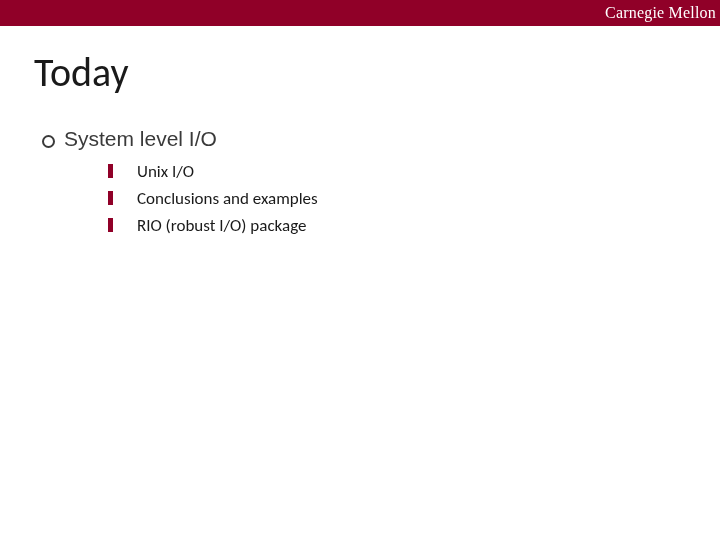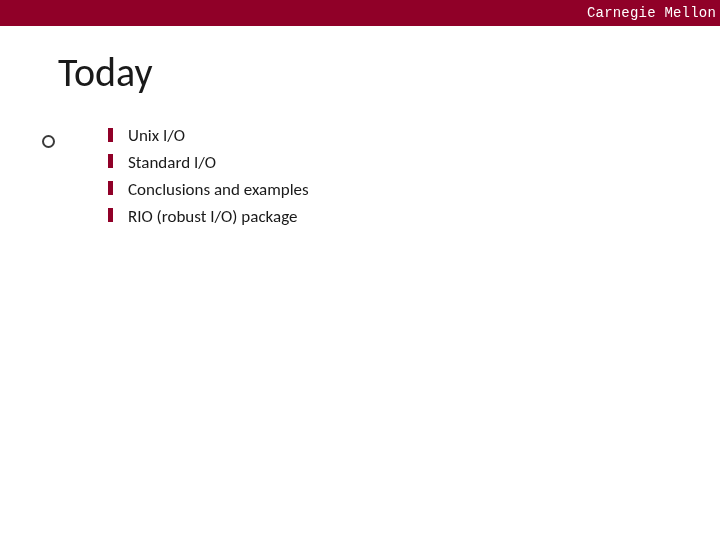--- a/index.html
+++ b/index.html
@@ -13,34 +13,33 @@
     width: 100%;
     height: 26px;
     background: #900028;
     display: flex;
     align-items: center;
     justify-content: flex-end;
     padding-right: 4px;
   }
   .stripe-label {
     color: #ffffff;
-    font-size: 14px;
-    font-family: Liberation Mono, monospace;
+    font-size: 16px;
+    font-family: Liberation Serif, serif;
     letter-spacing: 0.2px;
   }
   .content {
     padding: 22px 34px 0 34px;
   }
   .title {
     font-family: Calibri, Arial, sans-serif;
     font-size: 40px;
     font-weight: 400;
     color: #1a1a1a;
     margin-bottom: 28px;
-    margin-left: 24px;
   }
   ul.top-list {
     list-style: none;
     padding-left: 6px;
   }
   ul.top-list > li {
     position: relative;
     padding-left: 24px;
     font-size: 21px;
     color: #3a3a3a;
@@ -59,21 +58,21 @@
     border-radius: 50%;
     background: transparent;
   }
   ul.sub-list {
     list-style: none;
     padding-left: 44px;
     margin-top: 8px;
   }
   ul.sub-list > li {
     position: relative;
-    padding-left: 20px;
+    padding-left: 29px;
     font-size: 17px;
     color: #1a1a1a;
     line-height: 1.35;
     font-family: Calibri, "Segoe UI", Arial, sans-serif;
     margin-bottom: 4px;
   }
   ul.sub-list > li::before {
     content: "";
     position: absolute;
     left: 0;
@@ -88,26 +87,24 @@
 
 <div class="stripe">
   <span class="stripe-label">Carnegie Mellon</span>
 </div>
 
 <div class="content">
   <h1 class="title">Today</h1>
 
   <ul class="top-list">
     <li>
+      <span>System level I/O</span>
       <ul class="sub-list">
         <li>
           <span>Unix I/O</span>
-        </li>
-        <li>
-          <span>Standard I/O</span>
         </li>
         <li>
           <span>Conclusions and examples</span>
         </li>
         <li>
           <span>RIO (robust I/O) package</span>
         </li>
       </ul>
     </li>
   </ul>

